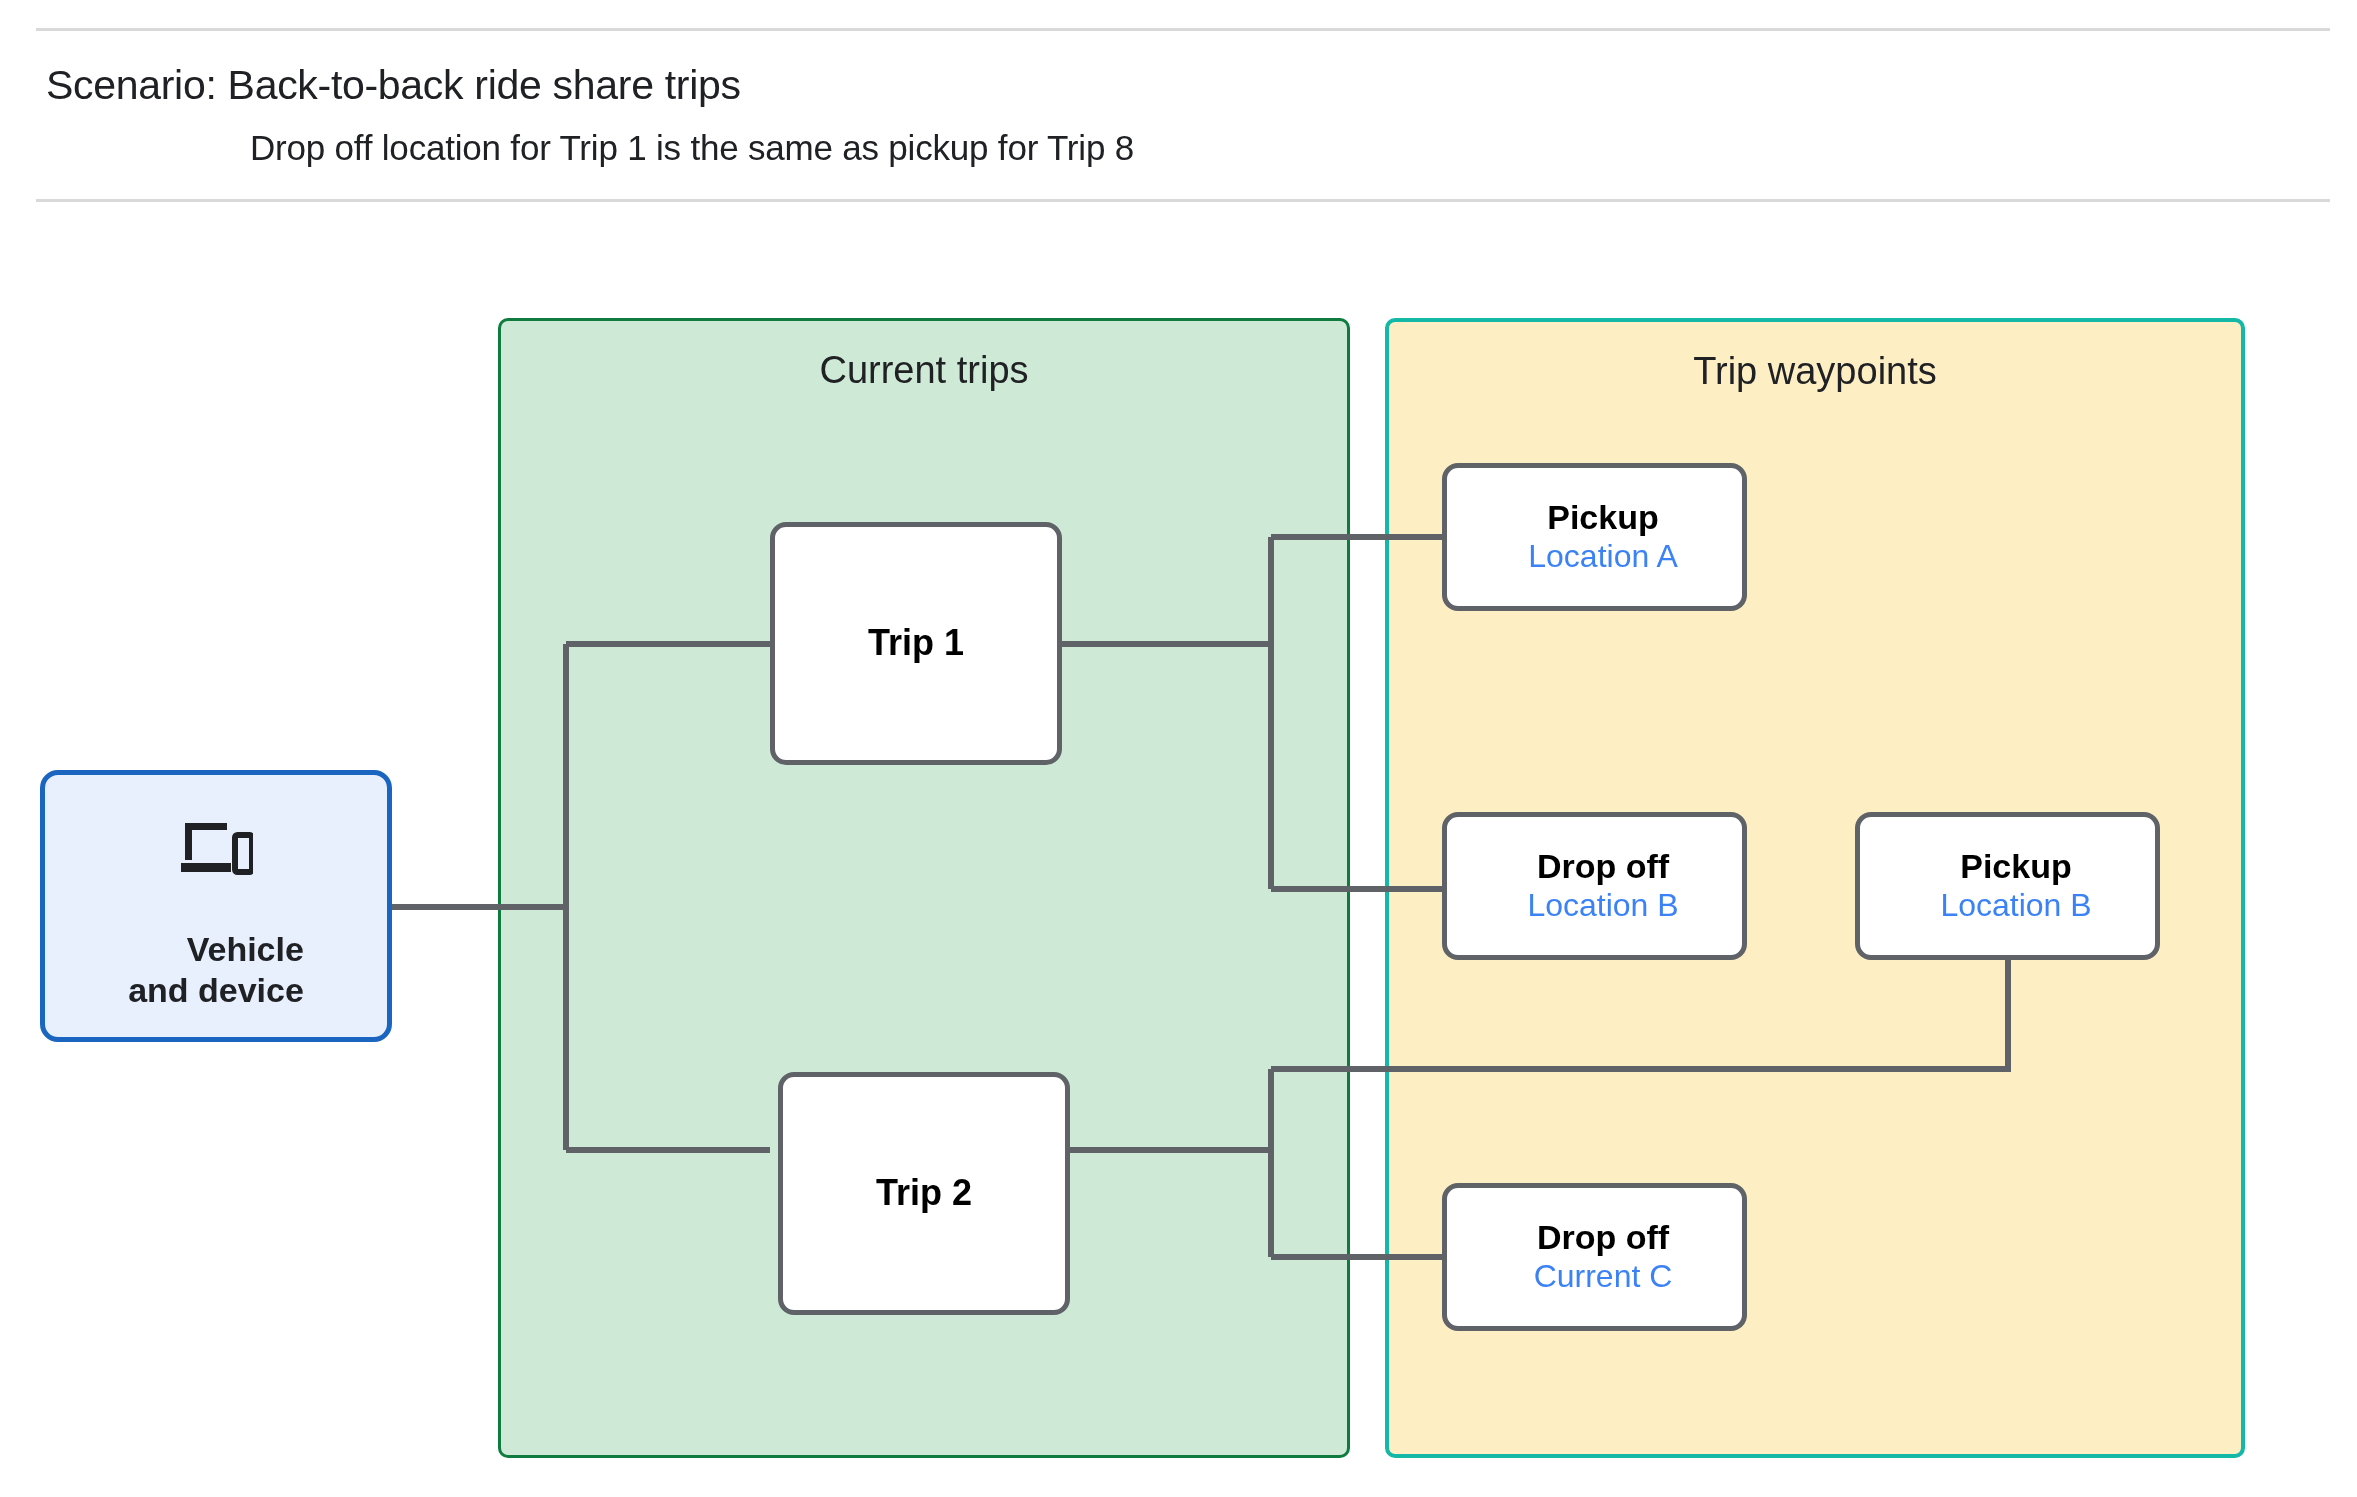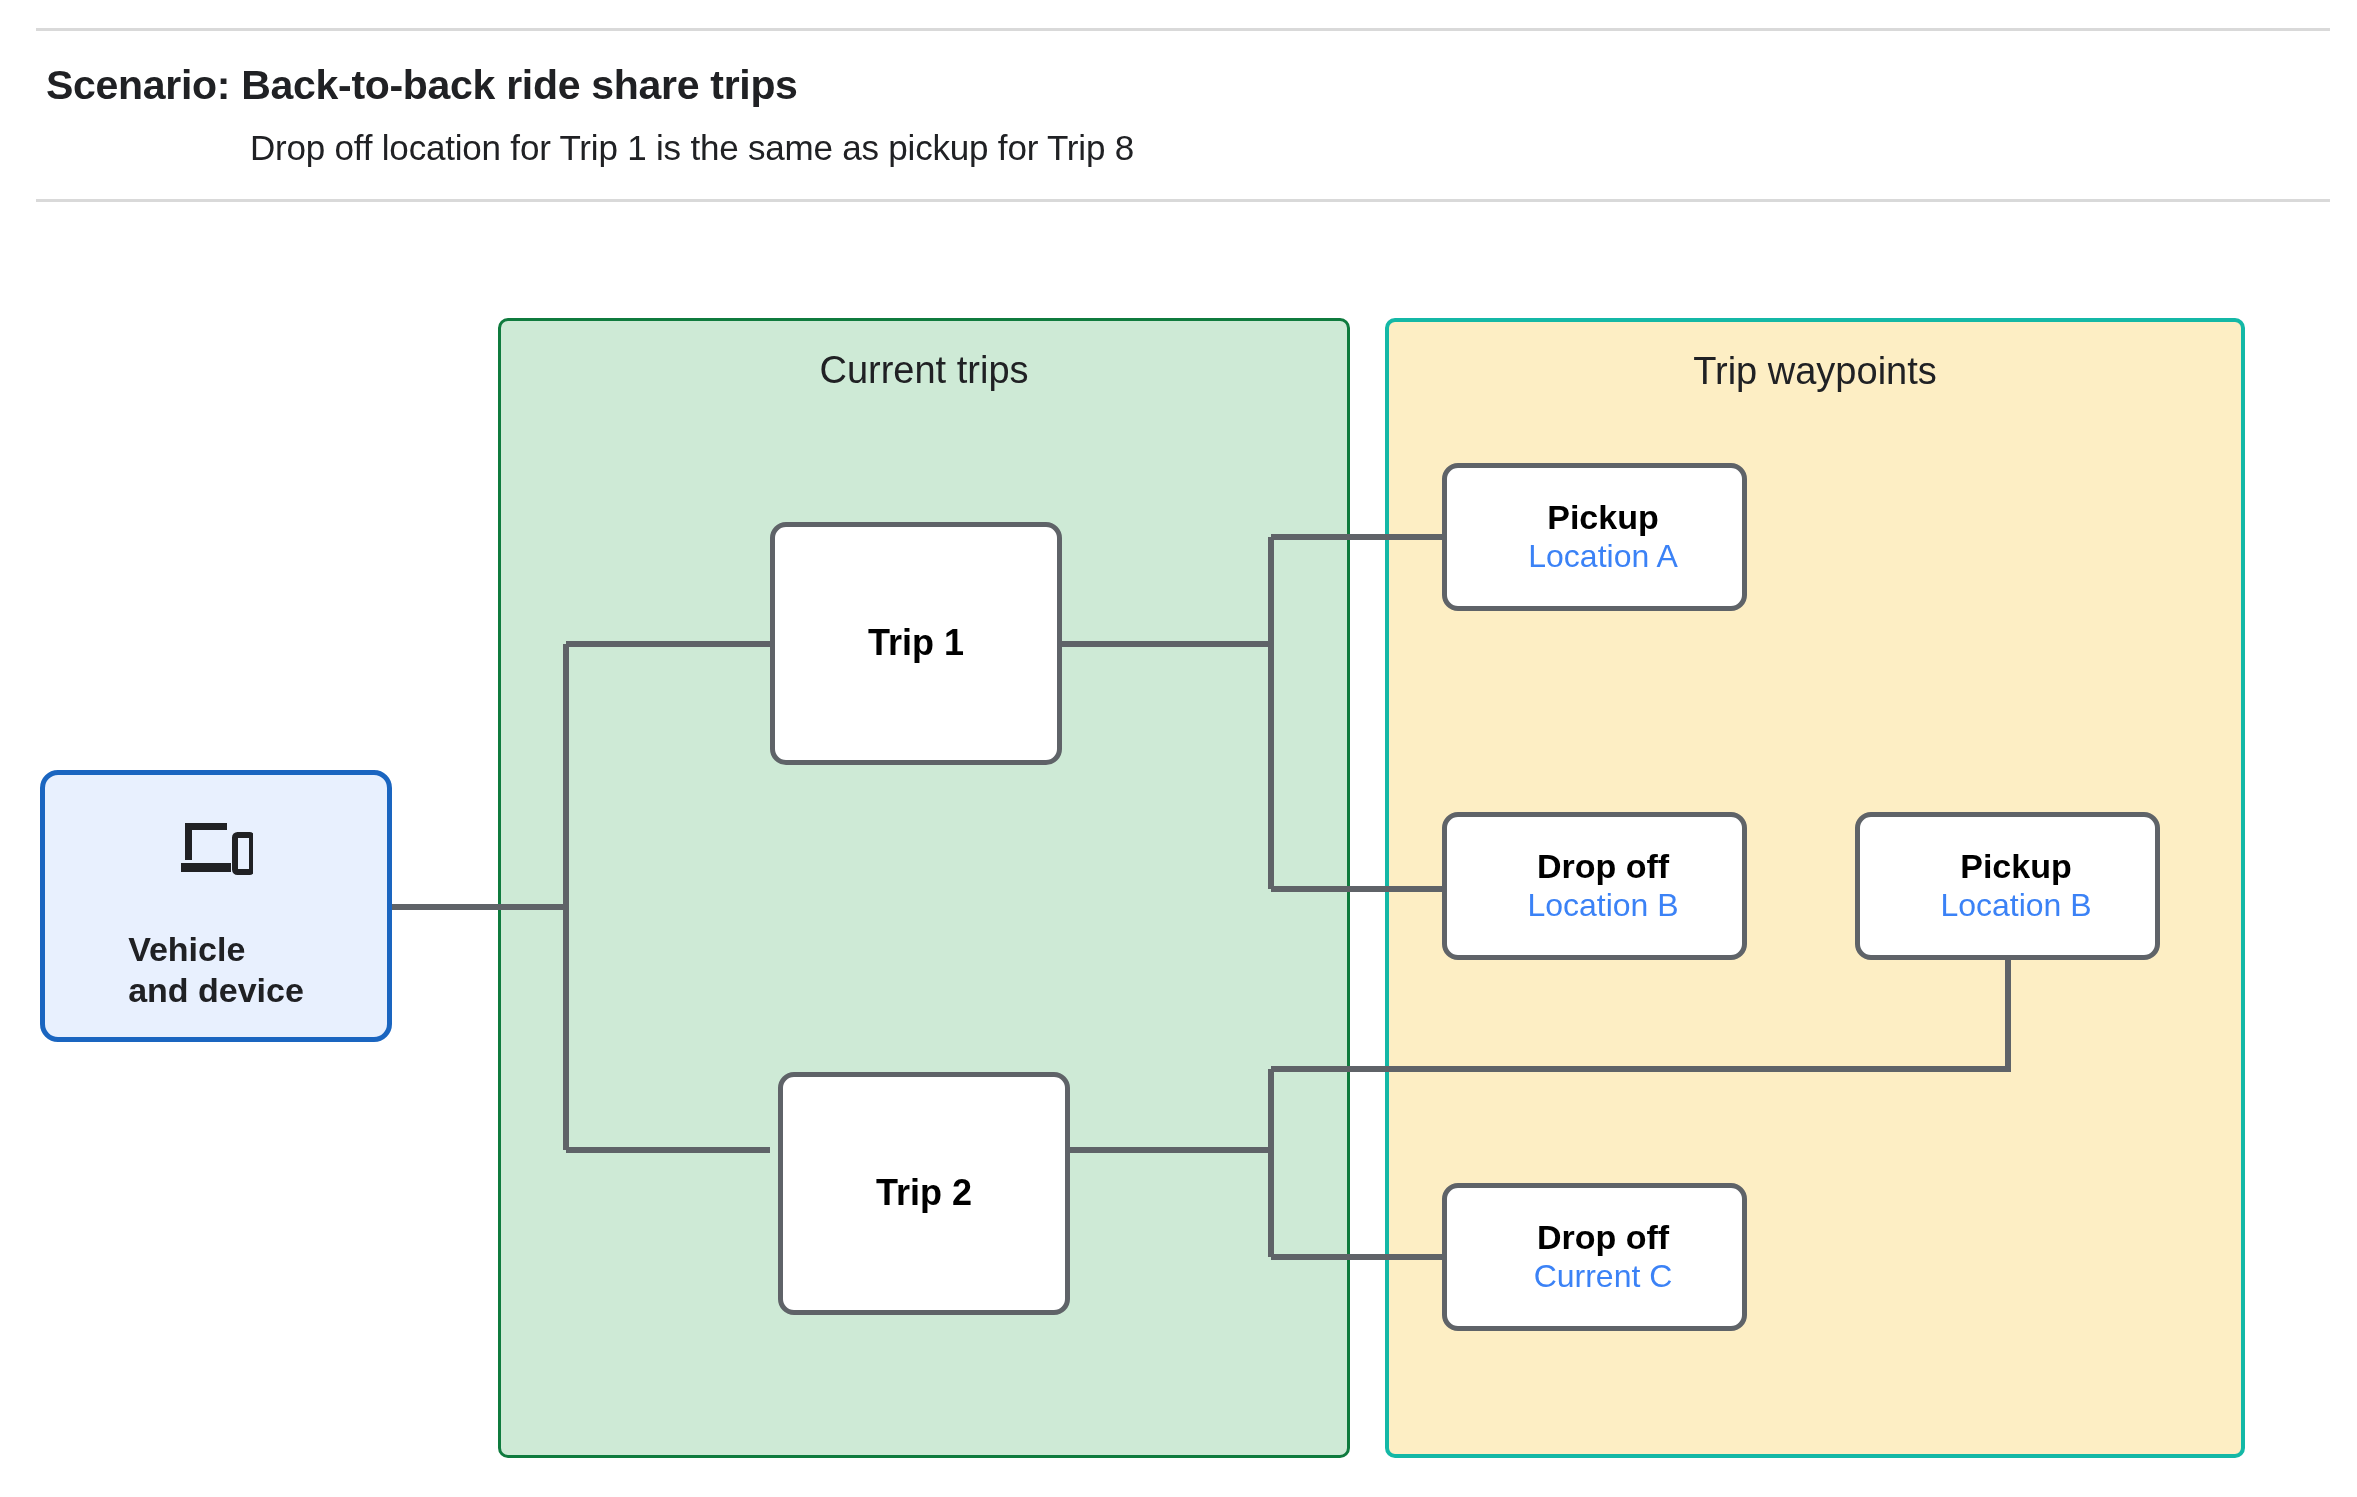--- a/index.html
+++ b/index.html
@@ -25,21 +25,21 @@
     background: #d9d9d9;
   }
   .header-rule.top  { top: 28px; }
   .header-rule.bot  { top: 199px; }
 
   .scenario-title {
     position: absolute;
     left: 46px;
     top: 62px;
     font-size: 41px;
-    font-weight: bold;
+    font-weight: normal;
     letter-spacing: -0.3px;
     white-space: nowrap;
   }
   .scenario-sub {
     position: absolute;
     left: 250px;
     top: 128px;
     font-size: 35px;
     font-weight: normal;
     letter-spacing: -0.2px;
@@ -137,21 +137,21 @@
   #vehicle-device .devices-icon {
     margin-top: 44px;
     width: 74px;
     height: 56px;
   }
   #vehicle-device .vd-label {
     margin-top: 54px;
     font-size: 34px;
     font-weight: bold;
     line-height: 1.22;
-    text-align: left;
+    text-align: right;
     color: #202124;
     white-space: pre-line;
   }
 
   
   #connectors {
     position: absolute;
     left: 0; top: 0;
     width: 2357px;
     height: 1497px;

